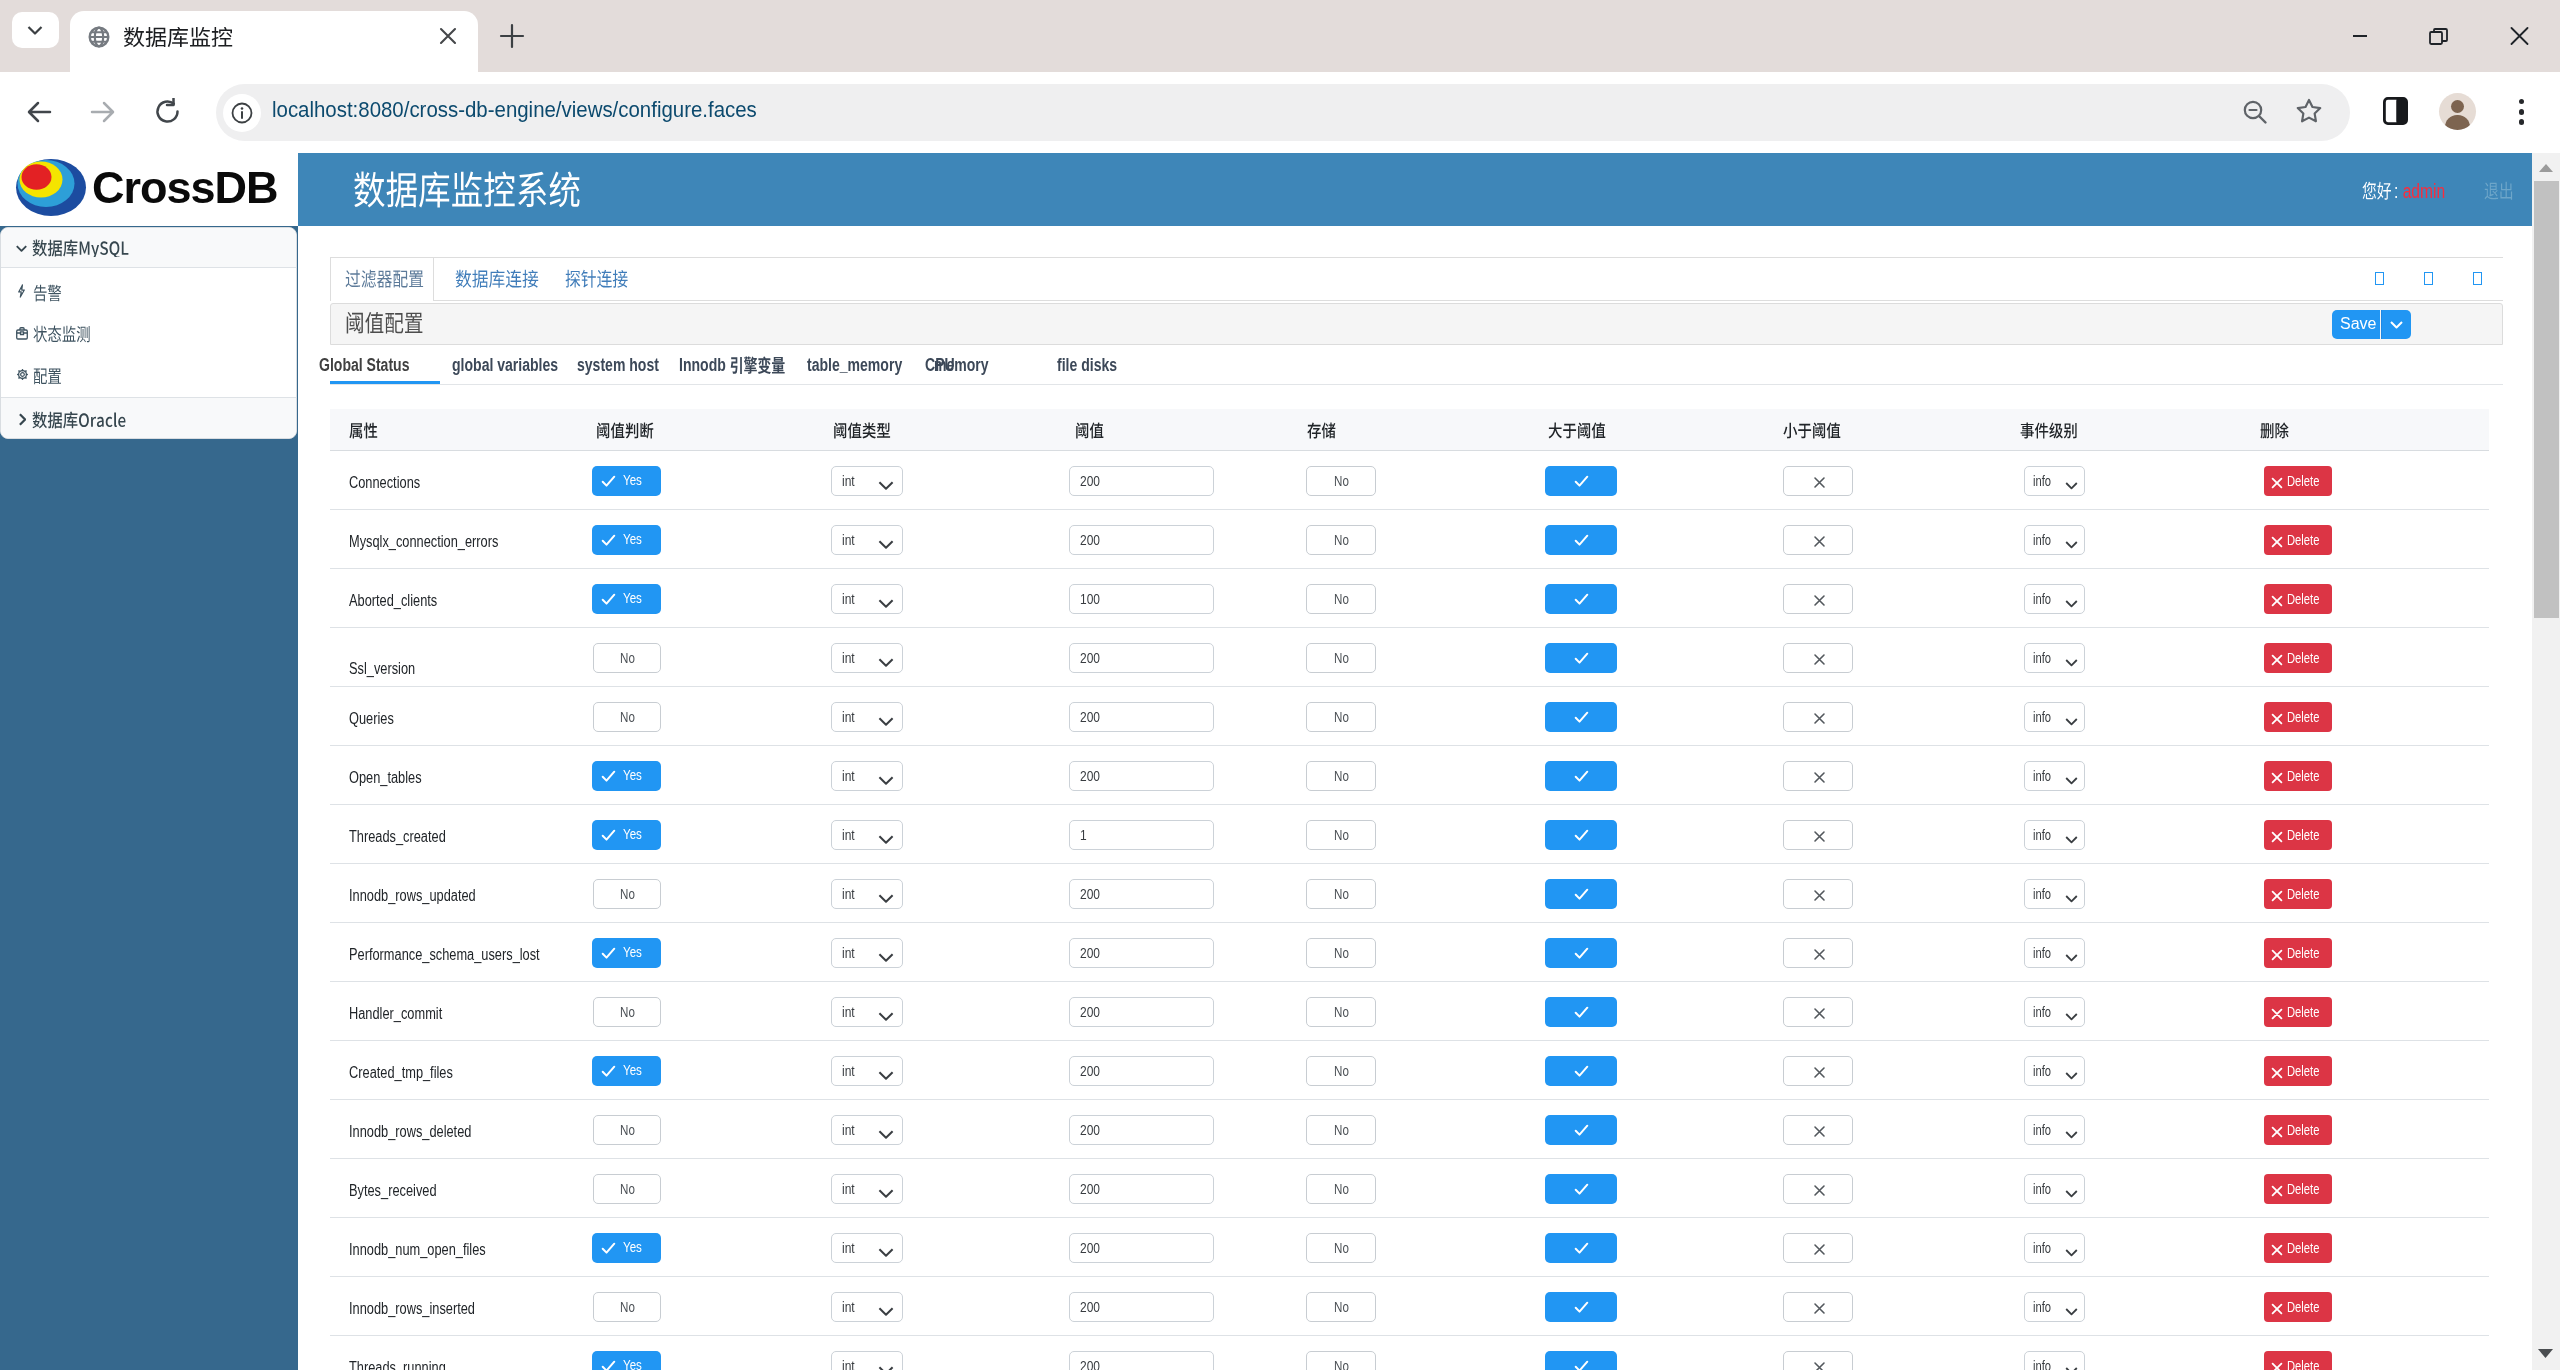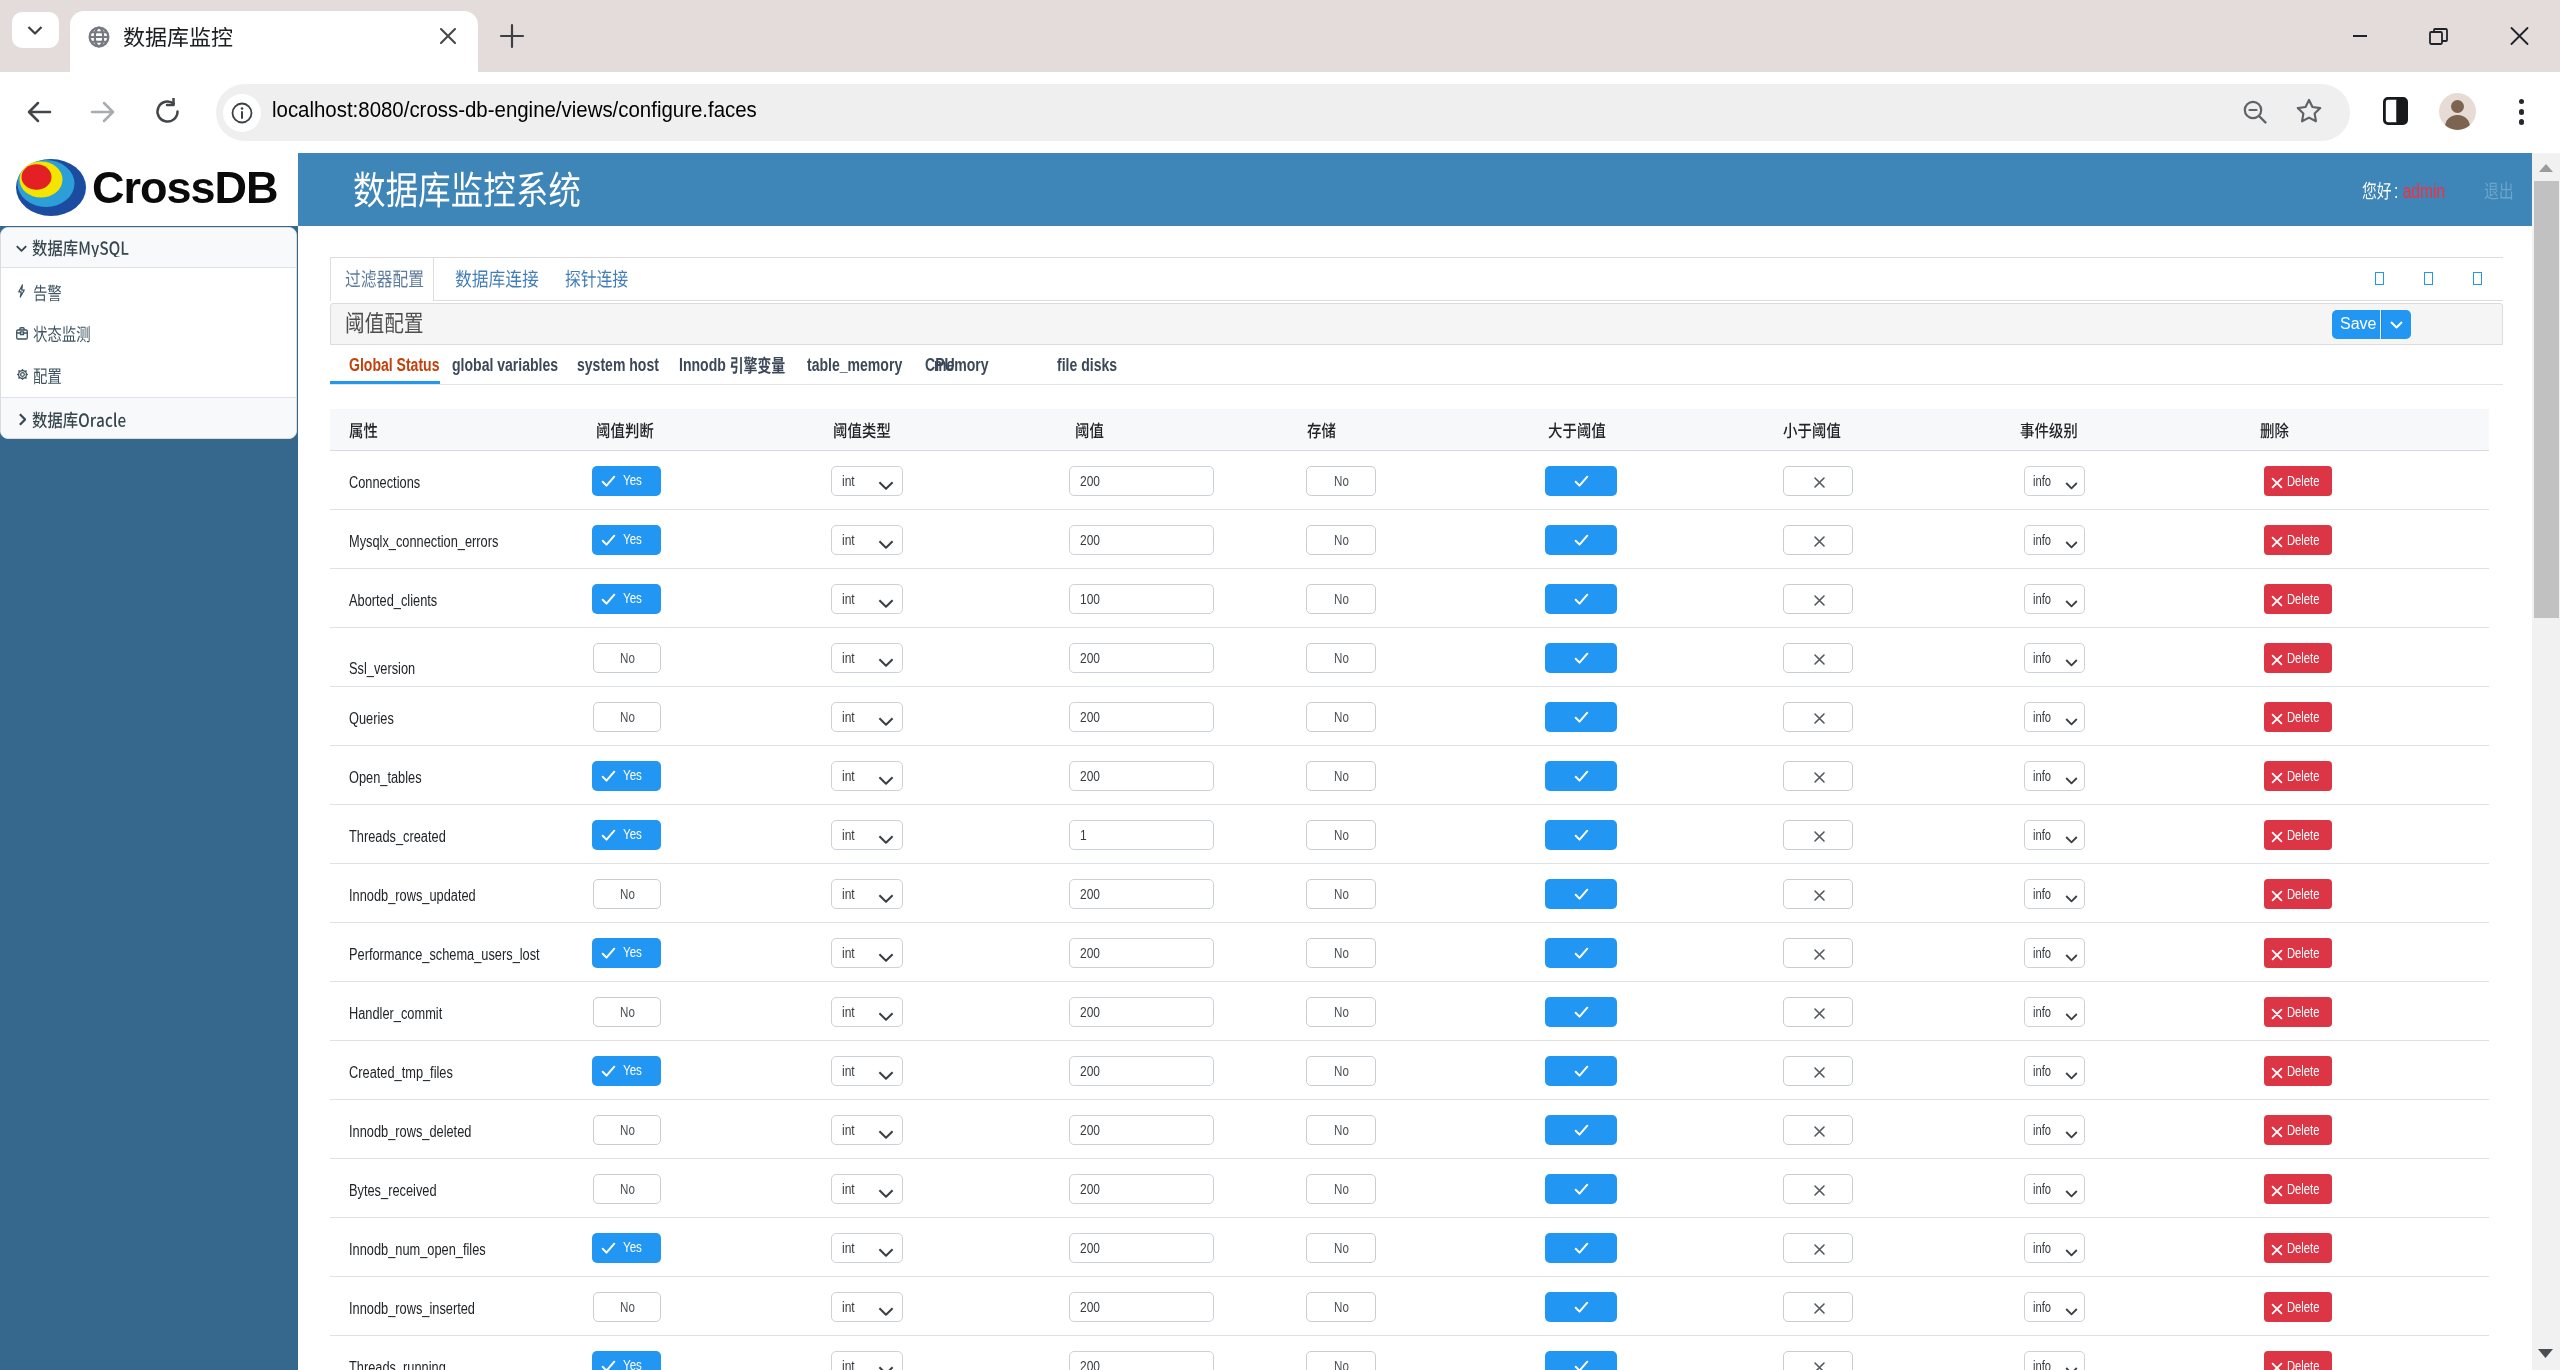--- a/index.html
+++ b/index.html
@@ -66,21 +66,21 @@
     <path d="M23.5 13.5 A10 10 0 1 1 19.8 5.8" fill="none" stroke="#41464B" stroke-width="2.5" stroke-linecap="round"></path>
     <path d="M19.5 0.5 V7 H13" fill="none" stroke="#41464B" stroke-width="2.5" stroke-linejoin="round" stroke-linecap="round"></path>
   </svg>
 <div class="abs" style="left:216px;top:84px;width:2134px;height:57px;background:#EFEFF0;border-radius:28.5px">
   <div style="position:absolute;left:7px;top:9.5px;width:38px;height:38px;border-radius:19px;background:#fff"></div>
   <svg width="22" height="22" viewBox="0 0 22 22" style="position:absolute;left:15px;top:17.5px" xmlns="http://www.w3.org/2000/svg">
       <circle cx="11" cy="11" r="9.5" fill="none" stroke="#3C4043" stroke-width="1.8"></circle>
       <path d="M11 10 V16" stroke="#3C4043" stroke-width="2" stroke-linecap="round"></path>
       <circle cx="11" cy="6.5" r="1.3" fill="#3C4043"></circle>
     </svg>
-  <div style="position:absolute;left:56px;top:13.5px;font-size:21.5px;color:#000000"><span class="q" style="transform:scaleX(0.95)">localhost:8080/cross-db-engine/views/configure.faces</span></div>
+  <div style="position:absolute;left:56px;top:13.5px;font-size:21.5px;color:#0c4a6e"><span class="q" style="transform:scaleX(0.95)">localhost:8080/cross-db-engine/views/configure.faces</span></div>
   <svg width="26" height="26" viewBox="0 0 26 26" style="position:absolute;left:2026px;top:15px" xmlns="http://www.w3.org/2000/svg">
       <circle cx="11" cy="11" r="8.2" fill="none" stroke="#5F6368" stroke-width="2.2"></circle>
       <path d="M7.5 11 H14.5" stroke="#5F6368" stroke-width="2.2" stroke-linecap="round"></path>
       <path d="M17.5 17.5 L23.5 23.5" stroke="#5F6368" stroke-width="2.4" stroke-linecap="round"></path>
     </svg>
   <svg width="26" height="26" viewBox="0 0 24 24" style="position:absolute;left:2080px;top:14px" xmlns="http://www.w3.org/2000/svg">
       <path d="M12 1.8 L15.2 8.3 L22.4 9.3 L17.2 14.3 L18.4 21.5 L12 18.1 L5.6 21.5 L6.8 14.3 L1.6 9.3 L8.8 8.3 Z" fill="none" stroke="#5F6368" stroke-width="2" stroke-linejoin="round"></path>
     </svg>
 </div>
 <svg width="25" height="28" viewBox="0 0 25 28" style="position:absolute;left:2383px;top:97px" xmlns="http://www.w3.org/2000/svg">
@@ -209,21 +209,21 @@
   </div>
   <div style="position:absolute;left:2049.5px;top:6px;width:30px;height:29px;background:#2196F3;border-radius:0 5px 5px 0;border-left:1px solid #1E88E5">
     <svg width="13" height="8" viewBox="0 0 13 8" style="position:absolute;left:8px;top:11px" xmlns="http://www.w3.org/2000/svg">
         <path d="M1 1 L6.5 6.5 L12 1" fill="none" stroke="#fff" stroke-width="2" stroke-linejoin="round"></path>
       </svg>
   </div>
 </div>
 
 <div class="abs" style="left:330px;top:384px;width:2173px;height:1px;background:#E2E5E8"></div>
 <div class="abs" style="left:330px;top:381px;width:110px;height:3px;background:#2196F3"></div>
-<div class="stb" style="left:349px;color:#c2410c"><span class="q78">Global Status</span></div>
+<div class="stb" style="left:319px;color:#404040"><span class="q78">Global Status</span></div>
 <div class="stb" style="left:452px"><span class="q78">global variables</span></div>
 <div class="stb" style="left:577px"><span class="q78">system host</span></div>
 <div class="stb" style="left:679px"><span class="q78">Innodb <span style="display:inline-block;vertical-align:-3px;transform:none"><svg width="71.2" height="18.5" viewBox="0 0 71.2 18.5" xmlns="http://www.w3.org/2000/svg">
           <path d="M13.4 0.9V17.9H15.6V0.9ZM2.3 5.5C2.1 7.5 1.7 10 1.3 11.7H7.7C7.5 14 7.3 15.1 6.9 15.4C6.7 15.6 6.4 15.6 6.1 15.6C5.6 15.6 4.5 15.6 3.4 15.5C3.8 16.1 4.1 17.1 4.2 17.8C5.3 17.8 6.4 17.8 7 17.8C7.7 17.7 8.3 17.5 8.8 17C9.4 16.3 9.7 14.5 10 10.6C10 10.3 10 9.7 10 9.7H3.9L4.3 7.5H9.8V1.3H1.9V3.3H7.7V5.5ZM20 3.1C19.7 3.9 19.1 4.8 18.2 5.6C18.6 5.8 19.1 6.3 19.3 6.7L19.8 6.3V8.7H21.2V8.2H23C23.1 8.5 23.2 8.8 23.2 9C23.8 9.1 24.5 9.1 24.8 9C25.3 9 25.6 8.8 25.9 8.5C26.3 8.1 26.4 7.1 26.4 4.8C26.8 5.1 27.4 5.6 27.7 5.9C27.9 5.7 28.1 5.4 28.4 5.1C28.6 5.6 28.9 6 29.2 6.3C28.4 6.8 27.4 7.1 26.3 7.3C26.7 7.7 27.2 8.5 27.4 8.9C28.6 8.6 29.6 8.2 30.6 7.6C31.5 8.3 32.6 8.8 33.9 9.2C34.2 8.6 34.7 7.9 35.1 7.5C33.9 7.3 32.9 6.9 32.1 6.5C32.8 5.7 33.4 4.8 33.8 3.7H34.8V2.1H30C30.2 1.8 30.3 1.4 30.4 0.9L28.7 0.5C28.3 2.1 27.5 3.6 26.5 4.6V4.4C26.5 4.2 26.5 3.8 26.5 3.8H21.4L21.6 3.4L21.2 3.3H22.1V2.6H23.4V3.3H25.2V2.6H27V1.3H25.2V0.6H23.4V1.3H22.1V0.6H20.4V1.3H18.6V2.6H20.4V3.1ZM31.8 3.7C31.5 4.4 31.1 4.9 30.6 5.4C30.1 4.9 29.7 4.4 29.4 3.7ZM24.7 4.9C24.6 6.6 24.5 7.3 24.4 7.5C24.3 7.7 24.2 7.7 24 7.7H23.9V5.5H20.5L20.8 4.9ZM21.2 6.4H22.4V7.2H21.2ZM31.4 9C28.8 9.3 24.2 9.5 20.3 9.5C20.5 9.8 20.6 10.5 20.7 10.9C22.2 10.9 24 10.9 25.6 10.8V11.5H19.9V13H25.6V13.7H18.6V15.3H25.6V15.9C25.6 16.1 25.6 16.2 25.3 16.2C25 16.2 24 16.2 23.2 16.2C23.5 16.6 23.8 17.4 23.9 17.9C25.2 17.9 26.1 17.9 26.8 17.6C27.5 17.4 27.8 16.9 27.8 15.9V15.3H34.8V13.7H27.8V13H33.6V11.5H27.8V10.7C29.5 10.6 31.2 10.5 32.6 10.2ZM38.9 4.7C38.5 5.9 37.6 7.1 36.7 7.8C37.1 8.1 37.9 8.7 38.3 9C39.3 8.1 40.3 6.7 40.9 5.3ZM42.9 0.9C43.2 1.3 43.4 1.9 43.7 2.3H36.8V4.3H41.3V9.4H43.4V4.3H45.5V9.4H47.7V5.8C48.7 6.7 50 8.1 50.6 9L52.2 7.8C51.6 6.9 50.3 5.6 49.2 4.8L47.7 5.7V4.3H52.2V2.3H46.1C45.8 1.8 45.4 0.9 45 0.4ZM37.8 9.8V11.8H39.2C40 13 41 14 42.3 14.8C40.5 15.4 38.4 15.8 36.3 16C36.6 16.5 37.1 17.4 37.3 18C39.8 17.6 42.3 17 44.4 16.1C46.5 17 48.8 17.6 51.5 18C51.8 17.4 52.3 16.5 52.8 16C50.5 15.8 48.5 15.4 46.8 14.9C48.4 13.8 49.8 12.5 50.7 10.7L49.4 9.8L49 9.8ZM41.6 11.8H47.4C46.7 12.6 45.7 13.3 44.5 13.9C43.4 13.3 42.4 12.6 41.6 11.8ZM58.5 4H65.9V4.6H58.5ZM58.5 2.3H65.9V2.9H58.5ZM56.5 1.1V5.7H68.1V1.1ZM54.2 6.3V7.9H70.4V6.3ZM58.1 11.3H61.2V12H58.1ZM63.3 11.3H66.4V12H63.3ZM58.1 9.6H61.2V10.2H58.1ZM63.3 9.6H66.4V10.2H63.3ZM54.2 15.9V17.5H70.5V15.9H63.3V15.2H68.9V13.8H63.3V13.2H68.5V8.4H56.1V13.2H61.2V13.8H55.8V15.2H61.2V15.9Z" fill="#3C4858"></path>
         </svg></span></span></div>
 <div class="stb" style="left:807px"><span class="q78">table_memory</span></div>
 <div class="stb" style="left:925px"><span class="q78">CPU</span></div>
 <div class="stb" style="left:934px"><span class="q78">memory</span></div>
 <div class="stb" style="left:1057px"><span class="q78">file disks</span></div>
 

